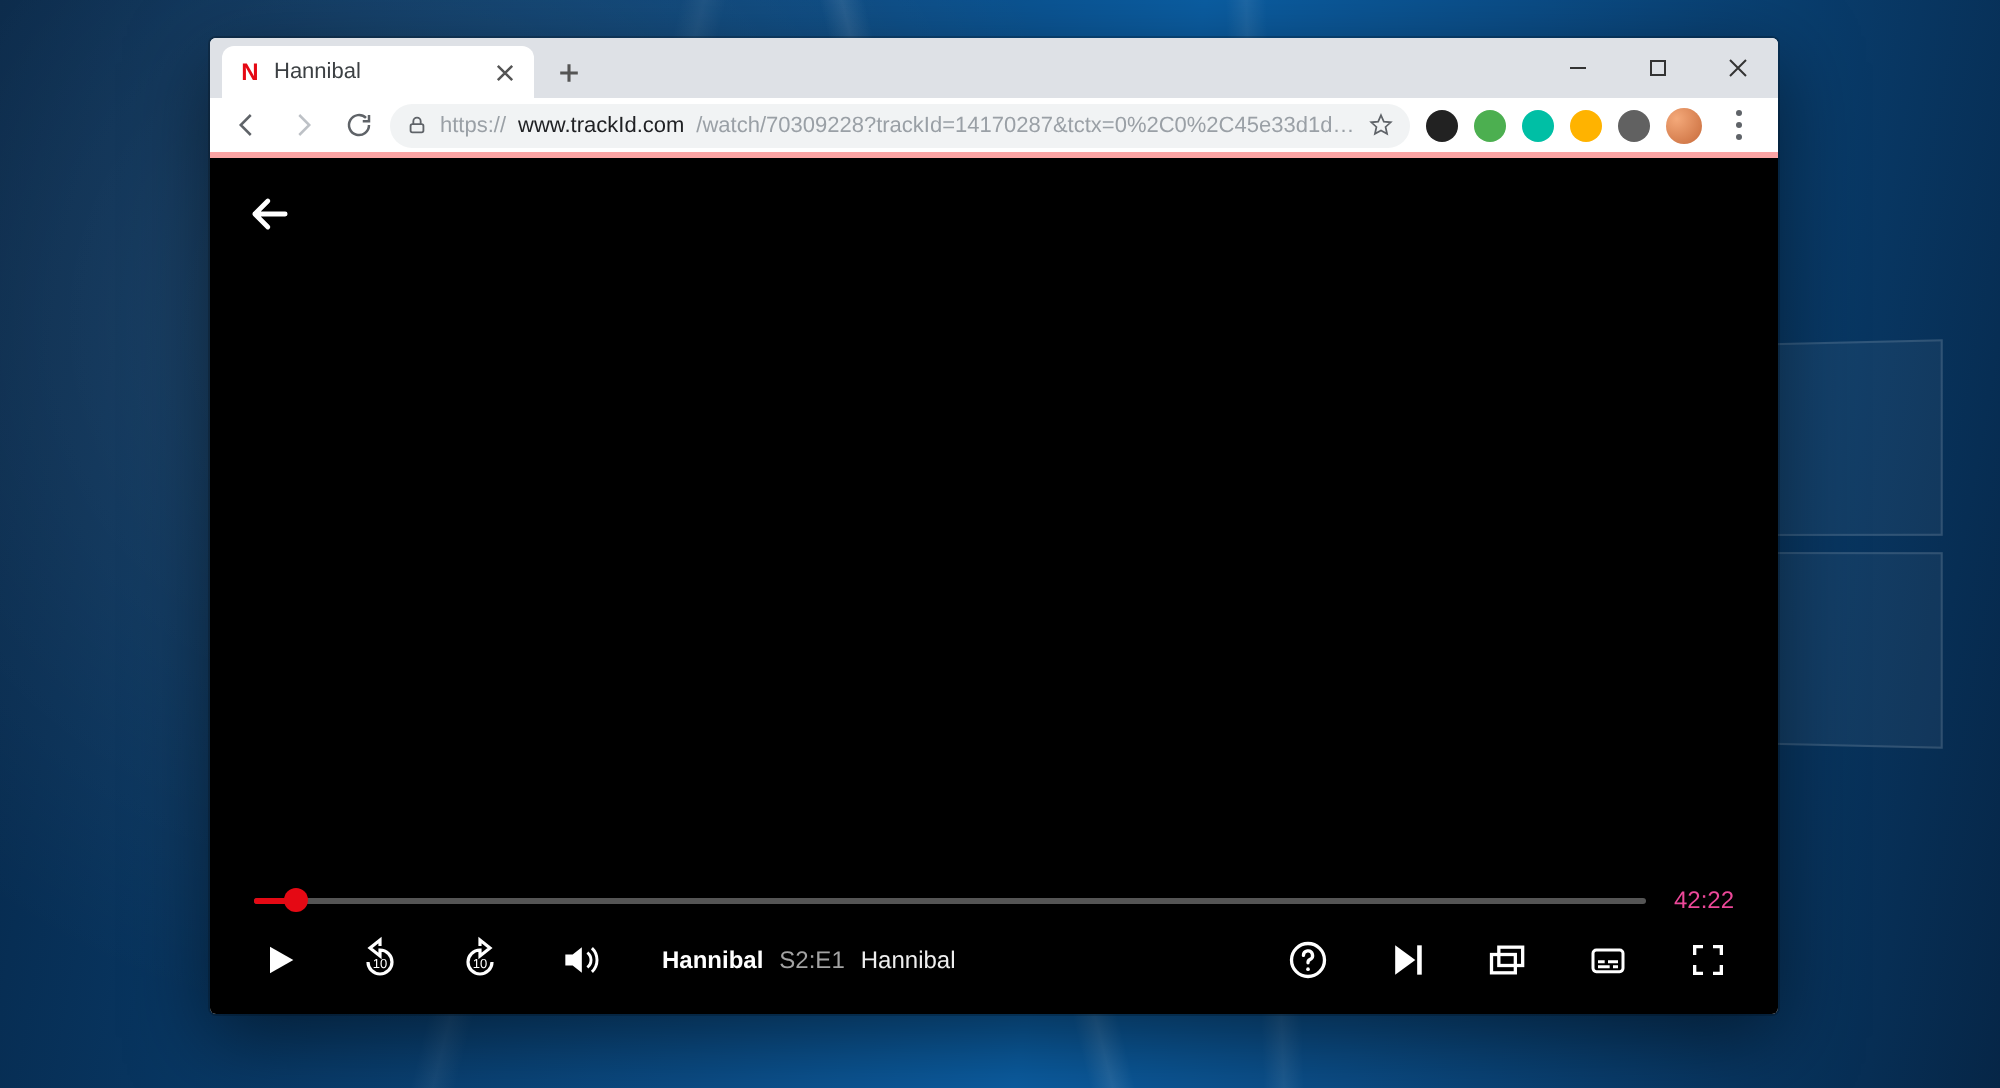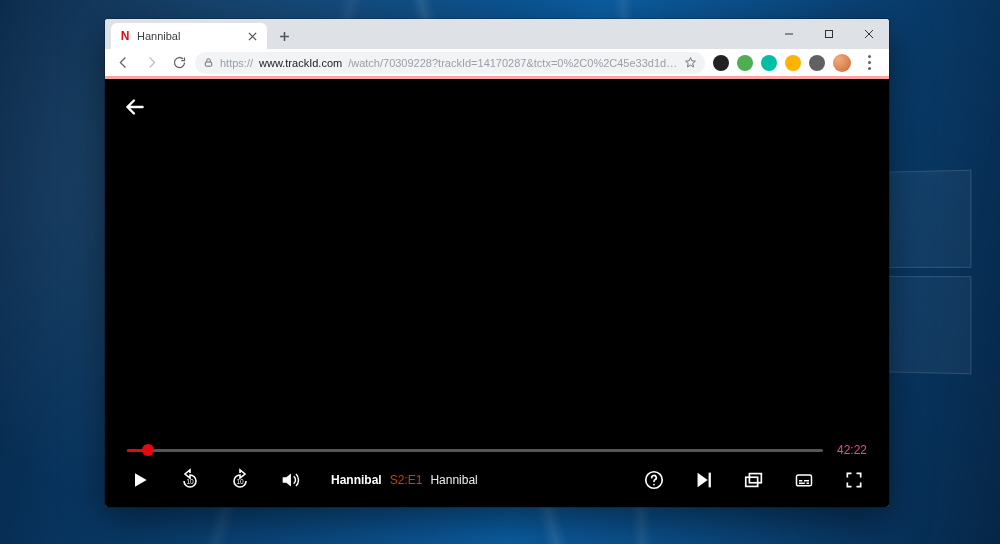--- a/index.html
+++ b/index.html
@@ -200,21 +200,21 @@
     width: 26px; height: 26px;
     display:flex;align-items:center;justify-content:center;
     color:#fff;
   }
   .title-block {
     display:flex; align-items:baseline; gap:8px;
     font-size:12px;
     margin-left: 4px;
   }
   .title-block .show { font-weight:700; color:#fff; }
-  .title-block .ep { color:#c2410c; }
+  .title-block .ep { color:#a3a3a3; }
   .title-block .epname{ color:#eee; }
   .spacer { flex: 1; }
 
   svg { display:block; }
 </style>
 </head>
 <body>
 
 <div class="wallpaper"></div>
 <div class="rays"></div>

